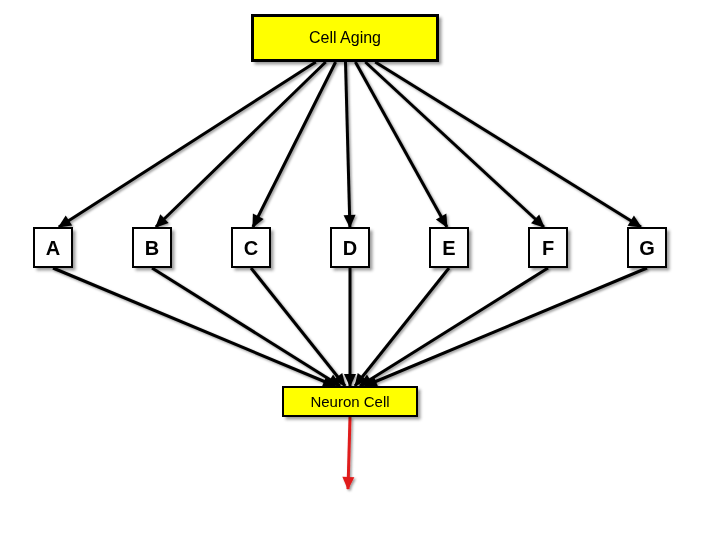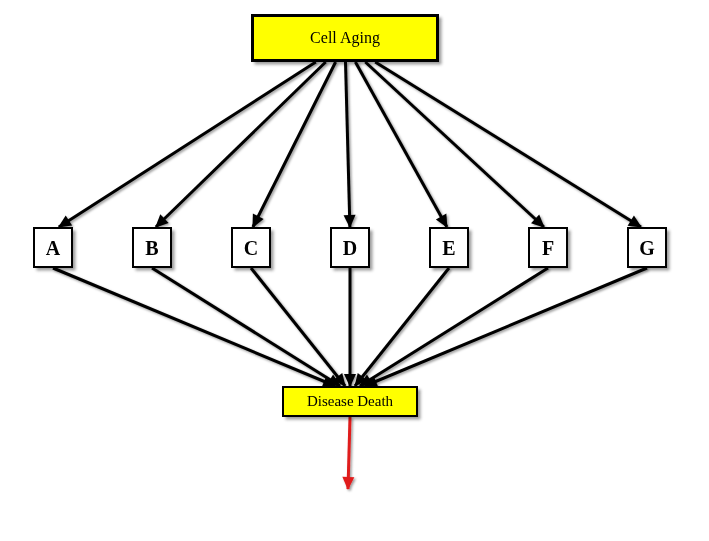--- a/index.html
+++ b/index.html
@@ -6,21 +6,21 @@
     margin: 0;
     padding: 0;
     background: #ffffff;
   }
   .stage {
     position: relative;
     width: 709px;
     height: 541px;
     background: #ffffff;
     overflow: hidden;
-    font-family: Liberation Serif, serif;
+    font-family: Liberation Sans, sans-serif;
   }
   #edge-layer {
     position: absolute;
     left: 0;
     top: 0;
     width: 100%;
     height: 100%;
     display: block;
   }
   #node-layer {
@@ -97,16 +97,16 @@
       <div class="node" style="left: 429px; top: 227px; width: 40px; height: 41px; background: rgb(255, 255, 255); border-color: rgb(0, 0, 0); border-width: 2px; font-size: 20px; font-weight: bold;">
         <span>E</span>
       </div>
       <div class="node" style="left: 528px; top: 227px; width: 40px; height: 41px; background: rgb(255, 255, 255); border-color: rgb(0, 0, 0); border-width: 2px; font-size: 20px; font-weight: bold;">
         <span>F</span>
       </div>
       <div class="node" style="left: 627px; top: 227px; width: 40px; height: 41px; background: rgb(255, 255, 255); border-color: rgb(0, 0, 0); border-width: 2px; font-size: 20px; font-weight: bold;">
         <span>G</span>
       </div>
       <div class="node" style="left: 282px; top: 386px; width: 136px; height: 31px; background: rgb(255, 255, 0); border-color: rgb(0, 0, 0); border-width: 2px; font-size: 15px; font-weight: normal;">
-        <span>Disease Death</span>
+        <span>Neuron Cell</span>
       </div>
     </div>
 </div>
 
 </body></html>

